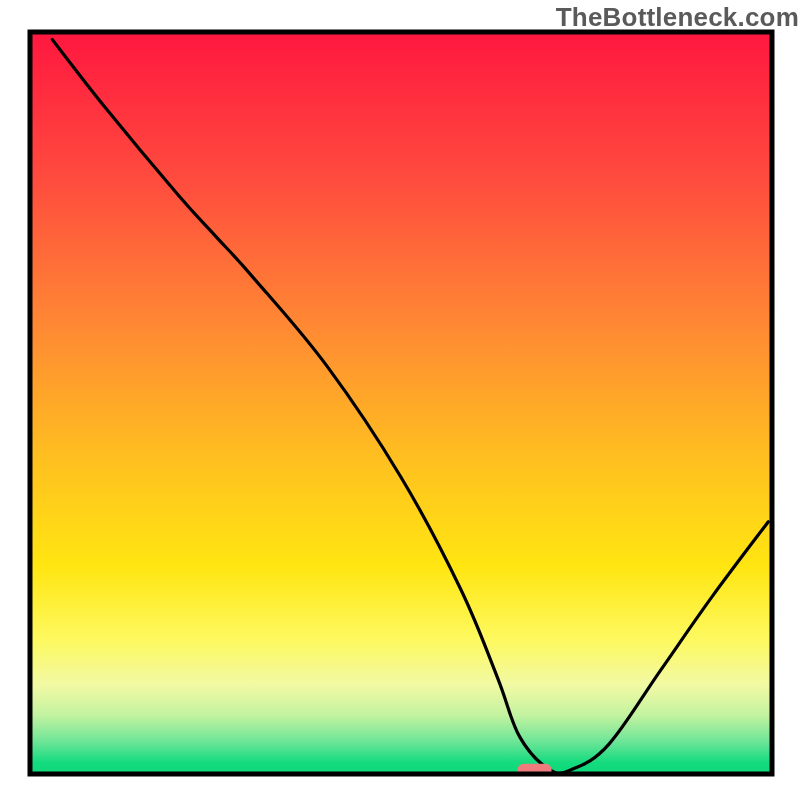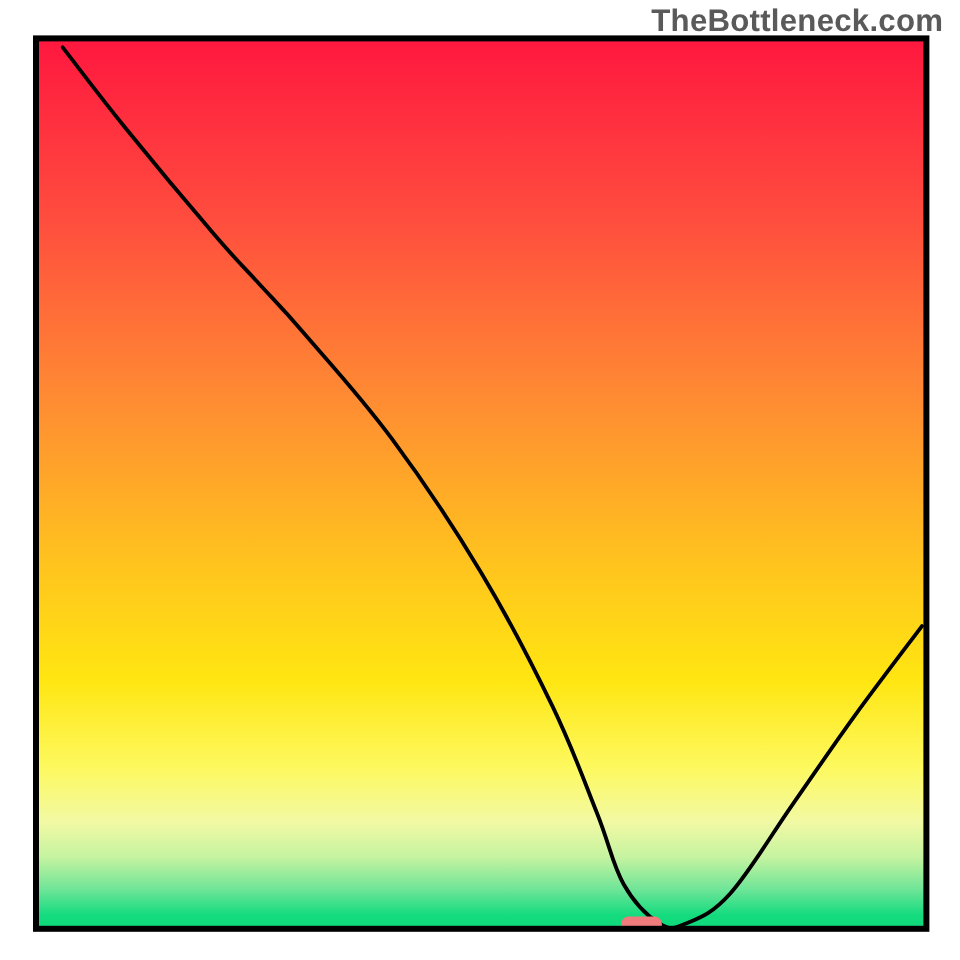--- a/index.html
+++ b/index.html
@@ -11,21 +11,21 @@
     font-family: Arial, Helvetica, sans-serif;
   }
   .stage {
     position: relative;
     width: 800px;
     height: 800px;
   }
   .watermark {
     position: absolute;
     top: 2px;
-    right: 14px;
+    right: 1px;
     font-size: 26px;
     font-weight: 600;
     color: #5a5a5a;
     letter-spacing: 0.2px;
   }
   svg { display: block; }
 </style>
 </head>
 <body>
 

